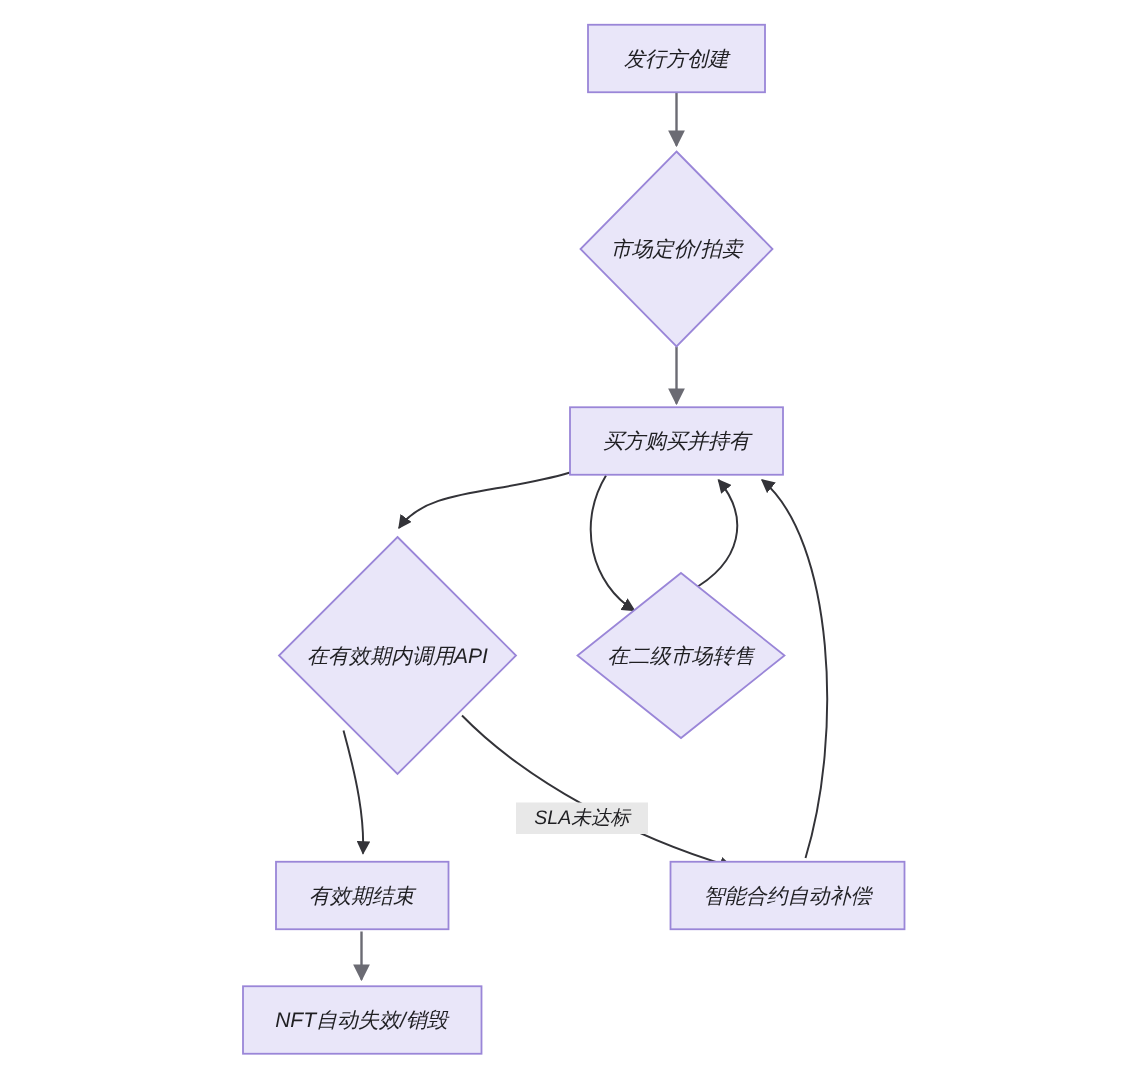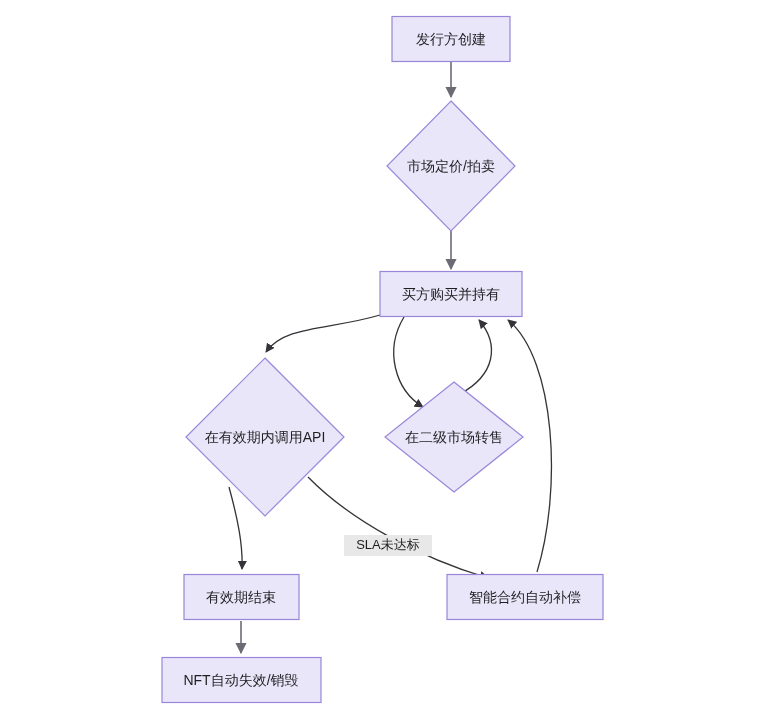--- a/index.html
+++ b/index.html
@@ -11,20 +11,21 @@
     width: 760px;
     height: 719px;
     font-family: "Liberation Sans", "DejaVu Sans", sans-serif;
     overflow: hidden;
   }
   #canvas {
     position: relative;
     width: 760px;
     height: 595px;
     background: #ffffff;
+    font-style: italic;
   }
   svg.flow {
     position: absolute;
     left: 0;
     top: 0;
     width: 760px;
     height: 719px;
   }
   .node-label {
     font-family: "Liberation Sans", "DejaVu Sans", sans-serif;

